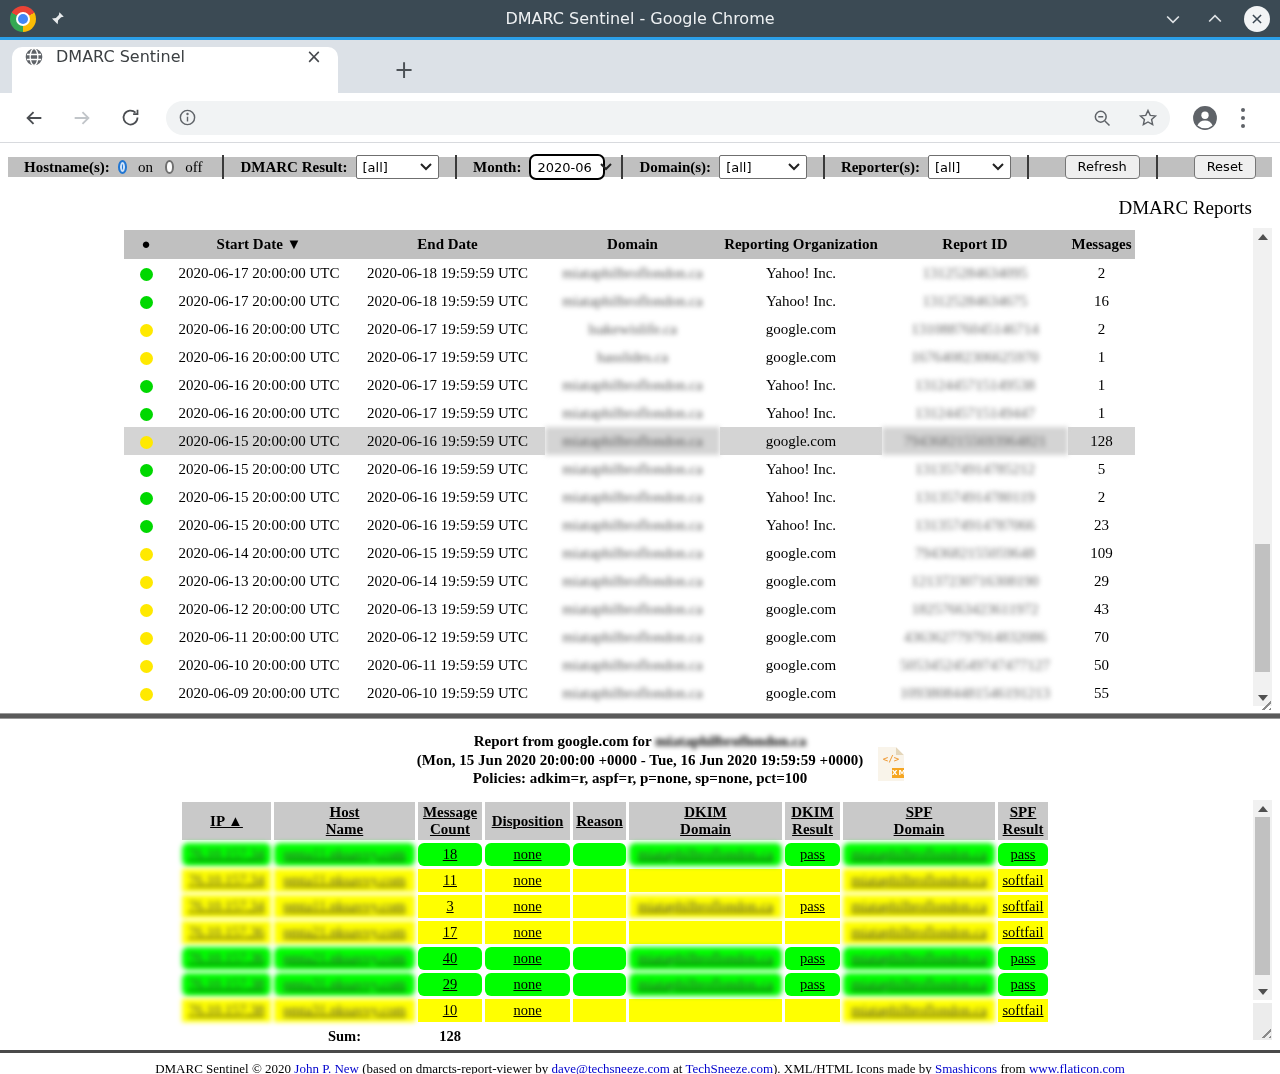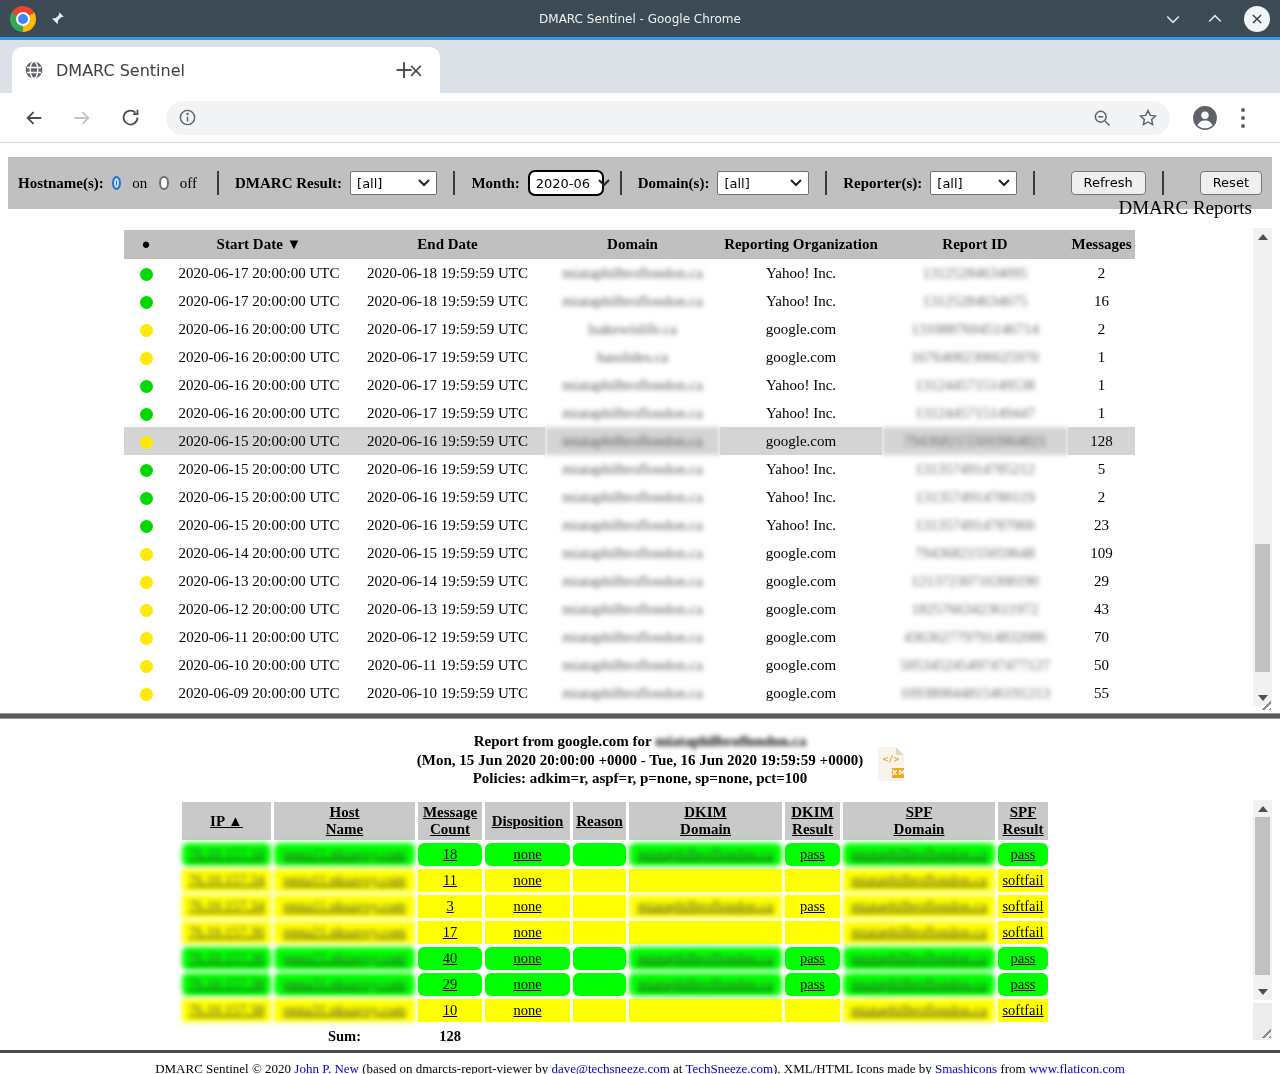--- a/index.html
+++ b/index.html
@@ -18,32 +18,32 @@
   .chrome-logo {
     width:26px; height:26px; border-radius:50%;
     background:conic-gradient(from -60deg, #ea4335 0 120deg, #fbbc05 120deg 240deg, #34a853 240deg 360deg);
     position:relative; flex:0 0 auto;
   }
   .chrome-logo::before { content:""; position:absolute; left:6px; top:6px; width:14px; height:14px; border-radius:50%; background:#fff; }
   .chrome-logo::after  { content:""; position:absolute; left:8px; top:8px; width:10px; height:10px; border-radius:50%; background:#4286f5; }
   .pin-icon { margin-left:14px; flex:0 0 auto; }
   .win-title {
     position:absolute; left:0; right:0; text-align:center;
-    color:#eef1f3; font-size:12px;
+    color:#eef1f3; font-size:16px;
   }
   .win-controls { margin-left:auto; display:flex; align-items:center; gap:16px; z-index:2; }
   .win-btn { width:26px; height:26px; display:flex; align-items:center; justify-content:center; cursor:default; }
   .win-close { background:#f2f4f5; border-radius:50%; }
 
   
   .tabstrip { height:53px; background:#dce1e7; position:relative; }
   .tab {
-    position:absolute; left:12px; top:7px; width:428px; height:46px;
+    position:absolute; left:12px; top:7px; width:326px; height:46px;
     background:#fff; border-radius:10px 10px 0 0;
-    display:flex; align-items:center; padding:0 12px;
+    display:flex; align-items:flex-start; padding:0 12px;
   }
   .tab-favicon { flex:0 0 auto; margin-right:12px; display:flex; }
   .tab-label { font-size:16px; color:#3c4043; flex:1 1 auto; white-space:nowrap; overflow:hidden; }
   .tab-close { font-size:19px; color:#45484c; padding:0 4px; line-height:1; }
   .newtab-btn {
     position:absolute; left:388px; top:14px; width:32px; height:32px;
     font-size:24px; color:#4c5156; display:flex; align-items:center; justify-content:center;
     border-radius:50%;
   }
 
@@ -59,22 +59,22 @@
   }
   .omni-url { flex:1 1 auto; font-size:14px; color:#202124; border:none; background:transparent; outline:none; }
   .omni-right { display:flex; align-items:center; gap:26px; margin-left:auto; }
   .toolbar-right { display:flex; align-items:center; gap:22px; margin-left:22px; }
 
   
   .page { position:relative; height:931px; background:#fff; font-family:"Liberation Serif", serif; }
 
   
   .filterbar {
-    position:absolute; left:8px; right:8px; top:14px; height:52px; background:#c0c0c0;
-    display:flex; align-items:center; padding:0 10px; gap:8px; white-space:nowrap;
+    position:absolute; left:8px; right:8px; top:14px; height:20px; background:#c0c0c0;
+    display:flex; align-items:center; padding:0 16px; gap:8px; white-space:nowrap;
   }
   .flabel { font-weight:bold; font-size:15px; color:#000; }
   .fdivider { border-left:2px solid #3a3a3a; height:24px; margin:0 8px; }
   .radio { width:14px; height:14px; border-radius:50%; display:inline-block; vertical-align:-2px; }
   .radio.on  { border:2px solid #2176d2; background:#2176d2; box-shadow:inset 0 0 0 2px #cfe3fa; }
   .radio.off { border:2px solid #6f6f6f; background:#fdfdfd; }
   .rlabel { font-size:15px; margin:0 4px 0 3px; }
   .selectbox {
     height:24px; background:#fff; border:1px solid #6f6f6f; border-radius:2px;
     display:inline-flex; align-items:center; justify-content:space-between;

